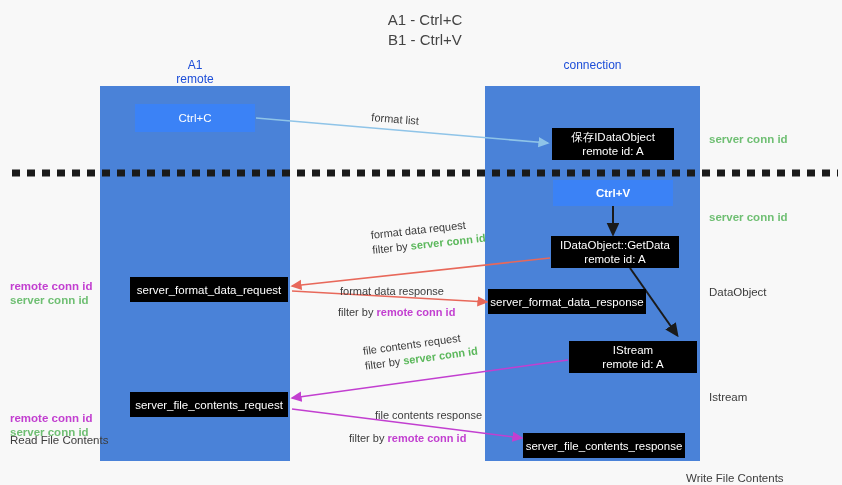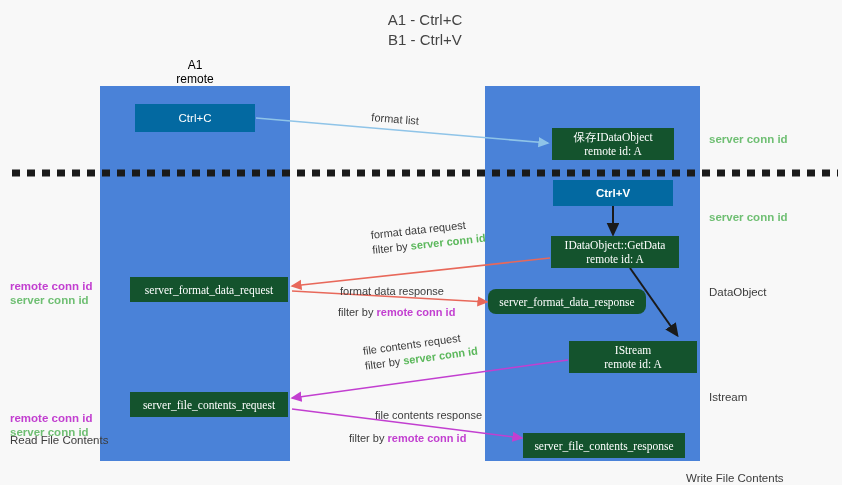--- a/index.html
+++ b/index.html
@@ -12,38 +12,38 @@
   #stage{position:relative;width:842px;height:485px;padding-left:8px;}
 
   
   .title{
     position:absolute;left:0;right:0;top:10px;
     text-align:center;font-size:15px;color:#444;line-height:20px;
   }
 
   
   .lane-head{
-    position:absolute;text-align:center;font-size:12px;color:#000000;
+    position:absolute;text-align:center;font-size:12px;color:#1d4ed8;
     line-height:14px;
   }
 
   
   .lane{
     position:absolute;background:#4a82d8;
   }
 
   
   .box{
     position:absolute;box-sizing:border-box;
     display:flex;align-items:center;justify-content:center;
     flex-direction:column;
     color:#ffffff;font-size:11.5px;line-height:14px;text-align:center;
   }
-  .box.green{background:#0369a1;}
-  .box.orange{background:#14532d;font-family:Liberation Serif, serif;}
+  .box.green{background:#3b82f6;}
+  .box.orange{background:#000000;}
 
   
   .ann{position:absolute;font-size:11.5px;line-height:14px;}
   .ann.green{color:#6fbf73;font-weight:bold;}
   .ann.purple{color:#c23fd0;font-weight:bold;}
   .ann.dark{color:#3c3c3c;margin-top:40px;}
 
   
   .flab{
     position:absolute;font-size:11px;line-height:15px;color:#3c3c3c;
@@ -64,20 +64,21 @@
   <div class="title">
     <div>A1 - Ctrl+C</div>
     <div>B1 - Ctrl+V</div>
   </div>
 
   <div class="lane-head" style="left:100px;top:58px;width:190px;">
     <div>A1</div>
     <div>remote</div>
   </div>
   <div class="lane-head" style="left:485px;top:58px;width:215px;">
+    <div>connection</div>
   </div>
 
   <div class="lane" style="left:100px;top:86px;width:190px;height:375px;"></div>
   <div class="lane" style="left:485px;top:86px;width:215px;height:375px;"></div>
 
   <svg class="overlay">
     <defs>
       <marker id="ah-blue" markerWidth="7" markerHeight="7" refX="6" refY="3.2" orient="auto">
           <path d="M0,0 L7,3.2 L0,6.4 z" fill="#8fc4e8"></path>
         </marker>
@@ -129,21 +130,21 @@
 
   <div class="box orange" style="left:569px;top:341px;width:128px;height:32px;">
     <div>IStream</div>
     <div>remote id: A</div>
   </div>
 
   <div class="box orange" style="left:130px;top:277px;width:158px;height:25px;">
     <div>server_format_data_request</div>
   </div>
 
-  <div class="box orange" style="left:488px;top:289px;width:158px;height:25px;border-radius:8px;">
+  <div class="box orange" style="left:488px;top:289px;width:158px;height:25px;">
     <div>server_format_data_response</div>
   </div>
 
   <div class="box orange" style="left:130px;top:392px;width:158px;height:25px;">
     <div>server_file_contents_request</div>
   </div>
 
   <div class="box orange" style="left:523px;top:425px;width:162px;height:25px;margin-top:8px;">
     <div>server_file_contents_response</div>
   </div>

